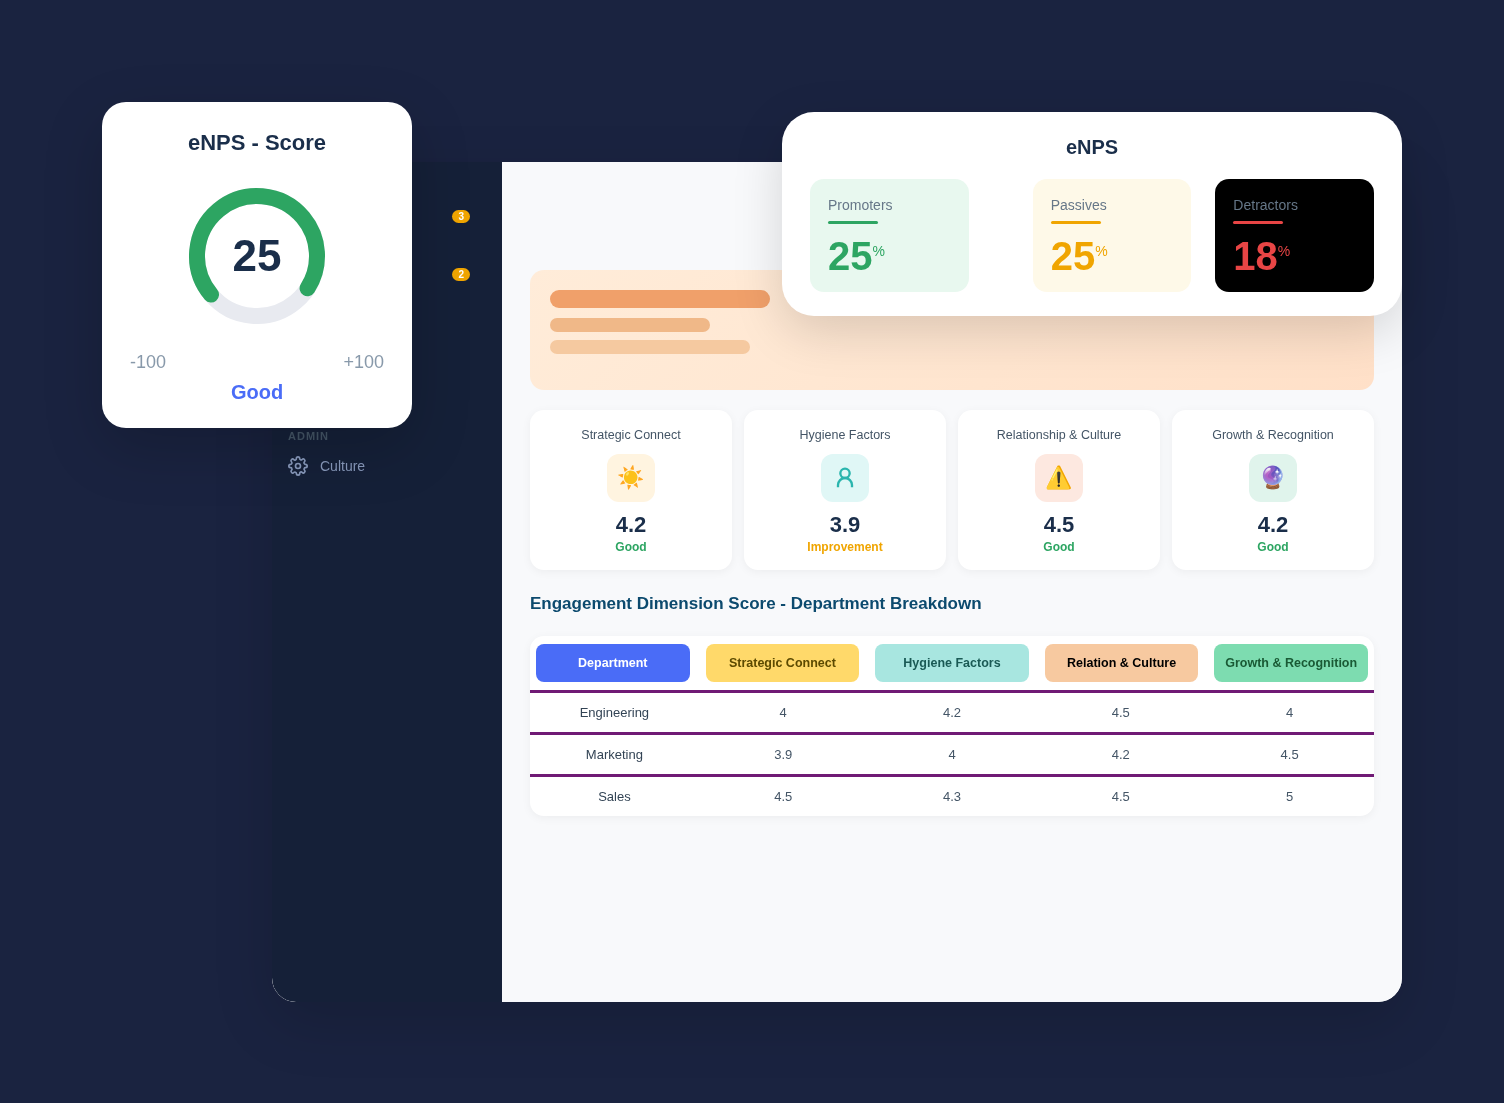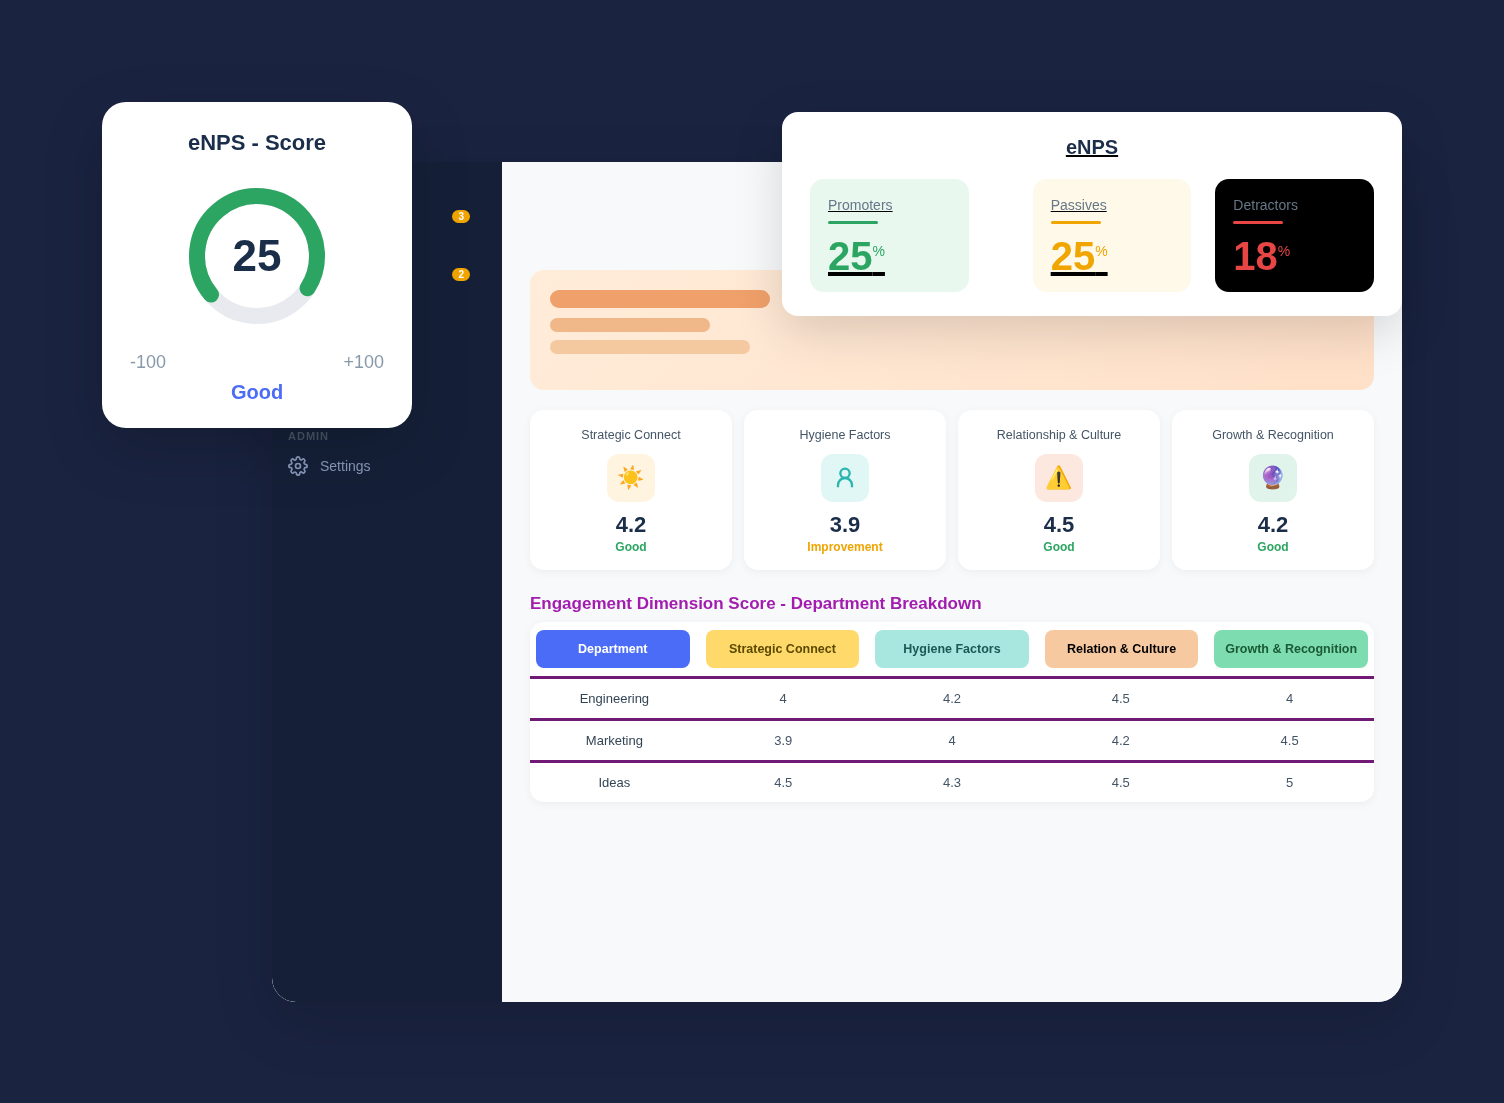--- a/index.html
+++ b/index.html
@@ -167,25 +167,24 @@
       border-radius: 0 24px 24px 0;
     }
 
     
     .enps-float-card {
       position: absolute;
       top: 10px;
       right: 0;
       width: 620px;
       background: #fff;
-      border-radius: 16px;
+      border-radius: 32px;
       padding: 24px 28px;
       box-shadow: 0 15px 50px rgba(0,0,0,0.15);
       z-index: 10;
-      text-decoration: underline;
     }
     .enps-float-title {
       text-align: center;
       font-size: 20px;
       font-weight: 600;
       color: #1a2e4a;
       margin-bottom: 20px;
     }
     .enps-metrics-row {
       display: flex;
@@ -267,22 +266,22 @@
       font-size: 12px;
       font-weight: 600;
     }
     .score-status.good { color: #2da562; }
     .score-status.improvement { color: #f0a500; }
 
     
     .section-title {
       font-size: 17px;
       font-weight: 700;
-      color: #a21caf;
-      margin-bottom: 8px;
+      color: #0c4a6e;
+      margin-bottom: 22px;
     }
     .table-container {
       background: #fff;
       border-radius: 14px;
       overflow: hidden;
       box-shadow: 0 2px 10px rgba(0,0,0,0.05);
     }
     .table-header-row {
       display: flex;
       gap: 4px;
@@ -383,21 +382,21 @@
 
       <div class="sidebar-admin-label">ADMIN</div>
 
       <div class="sidebar-menu-item">
         <span class="icon">
           <svg width="20" height="20" viewBox="0 0 24 24" fill="none" stroke="#8899bb" stroke-width="2">
             <circle cx="12" cy="12" r="3"></circle>
             <path d="M19.4 15a1.65 1.65 0 0 0 .33 1.82l.06.06a2 2 0 0 1-2.83 2.83l-.06-.06a1.65 1.65 0 0 0-1.82-.33 1.65 1.65 0 0 0-1 1.51V21a2 2 0 0 1-4 0v-.09A1.65 1.65 0 0 0 9 19.4a1.65 1.65 0 0 0-1.82.33l-.06.06a2 2 0 0 1-2.83-2.83l.06-.06A1.65 1.65 0 0 0 4.68 15a1.65 1.65 0 0 0-1.51-1H3a2 2 0 0 1 0-4h.09A1.65 1.65 0 0 0 4.6 9a1.65 1.65 0 0 0-.33-1.82l-.06-.06a2 2 0 0 1 2.83-2.83l.06.06A1.65 1.65 0 0 0 9 4.68a1.65 1.65 0 0 0 1-1.51V3a2 2 0 0 1 4 0v.09a1.65 1.65 0 0 0 1 1.51 1.65 1.65 0 0 0 1.82-.33l.06-.06a2 2 0 0 1 2.83 2.83l-.06.06A1.65 1.65 0 0 0 19.4 9a1.65 1.65 0 0 0 1.51 1H21a2 2 0 0 1 0 4h-.09a1.65 1.65 0 0 0-1.51 1z"></path>
           </svg>
         </span>
-        <span style="font-size:14px;">Settings</span>
+        <span style="font-size:14px;">Culture</span>
       </div>
     </div>
 
     <div class="main-content">
 
       <div style="height: 120px; background: linear-gradient(135deg, #ffecd9, #ffe0c8); border-radius: 14px; margin-bottom: 20px; padding: 20px; margin-top: 80px;">
         <div style="height: 18px; background: #f0a06a; border-radius: 9px; width: 220px; margin-bottom: 10px;"></div>
         <div style="height: 14px; background: #f0b888; border-radius: 7px; width: 160px; margin-bottom: 8px;"></div>
         <div style="height: 14px; background: #f5c9a0; border-radius: 7px; width: 200px;"></div>
       </div>
@@ -451,21 +450,21 @@
           <div class="table-data-cell">4</div>
         </div>
         <div class="table-data-row">
           <div class="table-data-cell dept-name">Marketing</div>
           <div class="table-data-cell">3.9</div>
           <div class="table-data-cell">4</div>
           <div class="table-data-cell">4.2</div>
           <div class="table-data-cell">4.5</div>
         </div>
         <div class="table-data-row">
-          <div class="table-data-cell dept-name">Ideas</div>
+          <div class="table-data-cell dept-name">Sales</div>
           <div class="table-data-cell">4.5</div>
           <div class="table-data-cell">4.3</div>
           <div class="table-data-cell">4.5</div>
           <div class="table-data-cell">5</div>
         </div>
       </div>
     </div>
   </div>
 
   <div class="enps-float-card">

